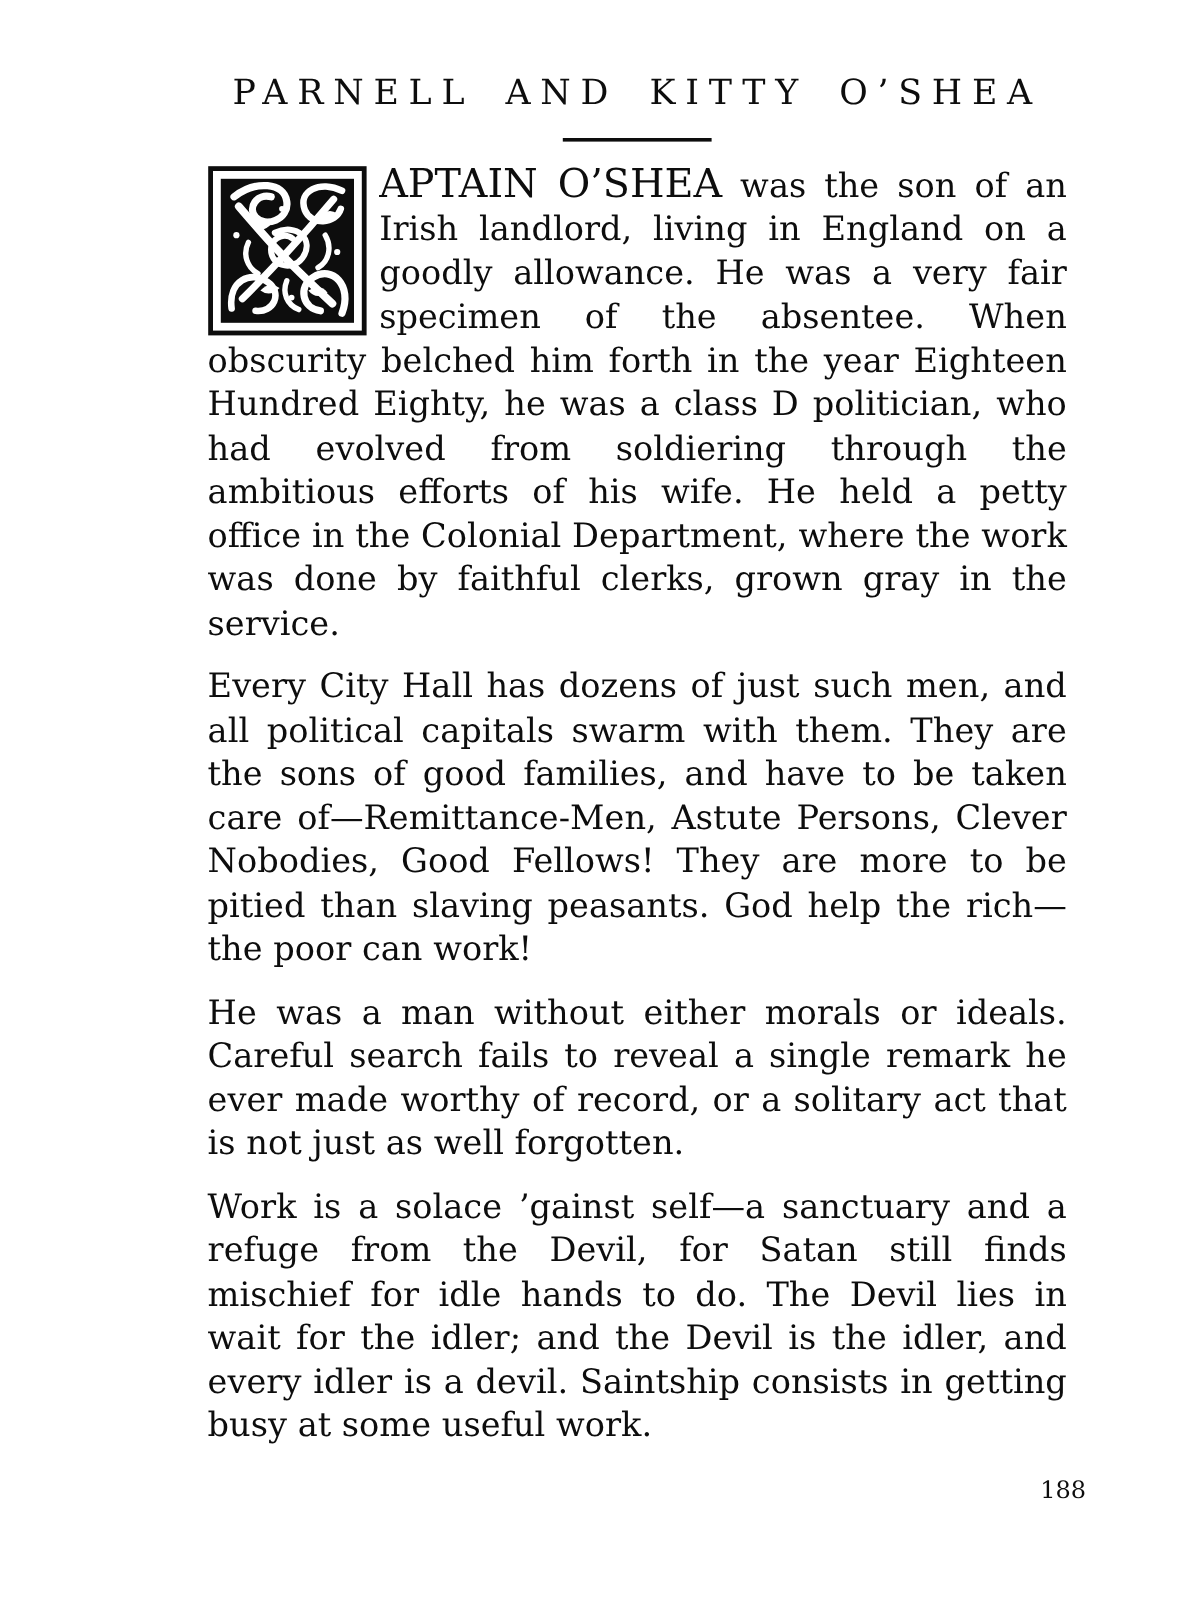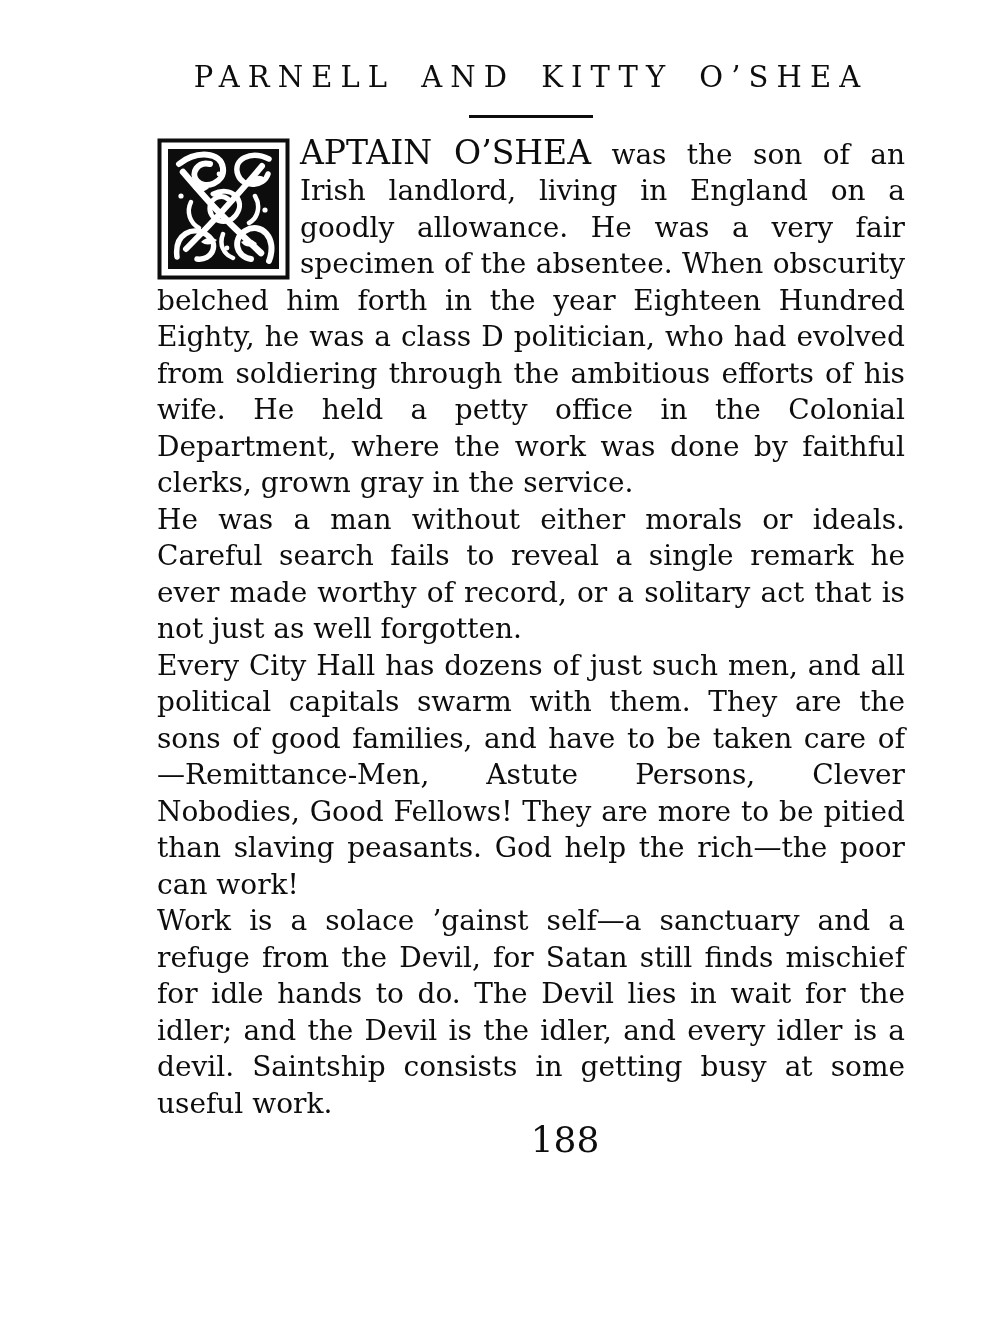--- a/index.html
+++ b/index.html
@@ -38,42 +38,42 @@
     background: #0d0d0d;
     margin: 20px auto 0 auto;
   }
   .body-text {
     margin-top: 17px;
     font-size: 28px;
     line-height: 36.5px;
     text-align: justify;
   }
   .body-text p {
-    margin: 0;
+    margin: 16px;
   }
   .dropcap-block {
     float: left;
     width: 133px;
     height: 142px;
     margin: 3px 10px 0 0;
   }
   .dropcap-block svg {
     display: block;
     width: 133px;
     height: 142px;
   }
   .lead-caps {
     font-size: 1.18em;
     line-height: 36.5px;
   }
   .page-number {
-    font-size: 36px;
+    font-size: 20px;
     line-height: 36.5px;
     padding-left: 68px;
-    text-align: center;
+    text-align: right;
   }
 </style>
 </head>
 <body>
 
 <div class="page">
   <div class="column">
 
     <h1 class="title">PARNELL AND KITTY O’SHEA</h1>
 
@@ -103,23 +103,23 @@
             <path d="M44,104 q8,-8 16,-2 q-8,8 -16,2"></path>
             <path d="M84,104 q10,-6 16,2 q-10,6 -16,-2"></path>
             <circle cx="24" cy="58" r="2.6"></circle>
             <circle cx="108" cy="72" r="2.6"></circle>
             <circle cx="62" cy="36" r="2.4"></circle>
             <circle cx="70" cy="110" r="2.4"></circle>
           </g>
         </svg>
           </span><span class="lead-caps">APTAIN O’SHEA</span><span> was the son of an Irish landlord, living in England on a goodly allowance. He was a very fair specimen of the absentee. When obscurity belched him forth in the year Eighteen Hundred Eighty, he was a class D politician, who had evolved from soldiering through the ambitious efforts of his wife. He held a petty office in the Colonial Department, where the work was done by faithful clerks, grown gray in the service.</span></p>
 
+      <p>Every City Hall has dozens of just such men, and all political capitals swarm with them. They are the sons of good families, and have to be taken care of—Remittance-Men, Astute Persons, Clever Nobodies, Good Fellows! They are more to be pitied than slaving peasants. God help the rich—the poor can work!</p>
+
       <p>He was a man without either morals or ideals. Careful search fails to reveal a single remark he ever made worthy of record, or a solitary act that is not just as well forgotten.</p>
-
-      <p>Every City Hall has dozens of just such men, and all political capitals swarm with them. They are the sons of good families, and have to be taken care of—Remittance-Men, Astute Persons, Clever Nobodies, Good Fellows! They are more to be pitied than slaving peasants. God help the rich—the poor can work!</p>
 
       <p>Work is a solace ’gainst self—a sanctuary and a refuge from the Devil, for Satan still finds mischief for idle hands to do. The Devil lies in wait for the idler; and the Devil is the idler, and every idler is a devil. Saintship consists in getting busy at some useful work.</p>
 
 
     </div>
 
     <div class="page-number">188</div>
 
   </div>
 </div>

